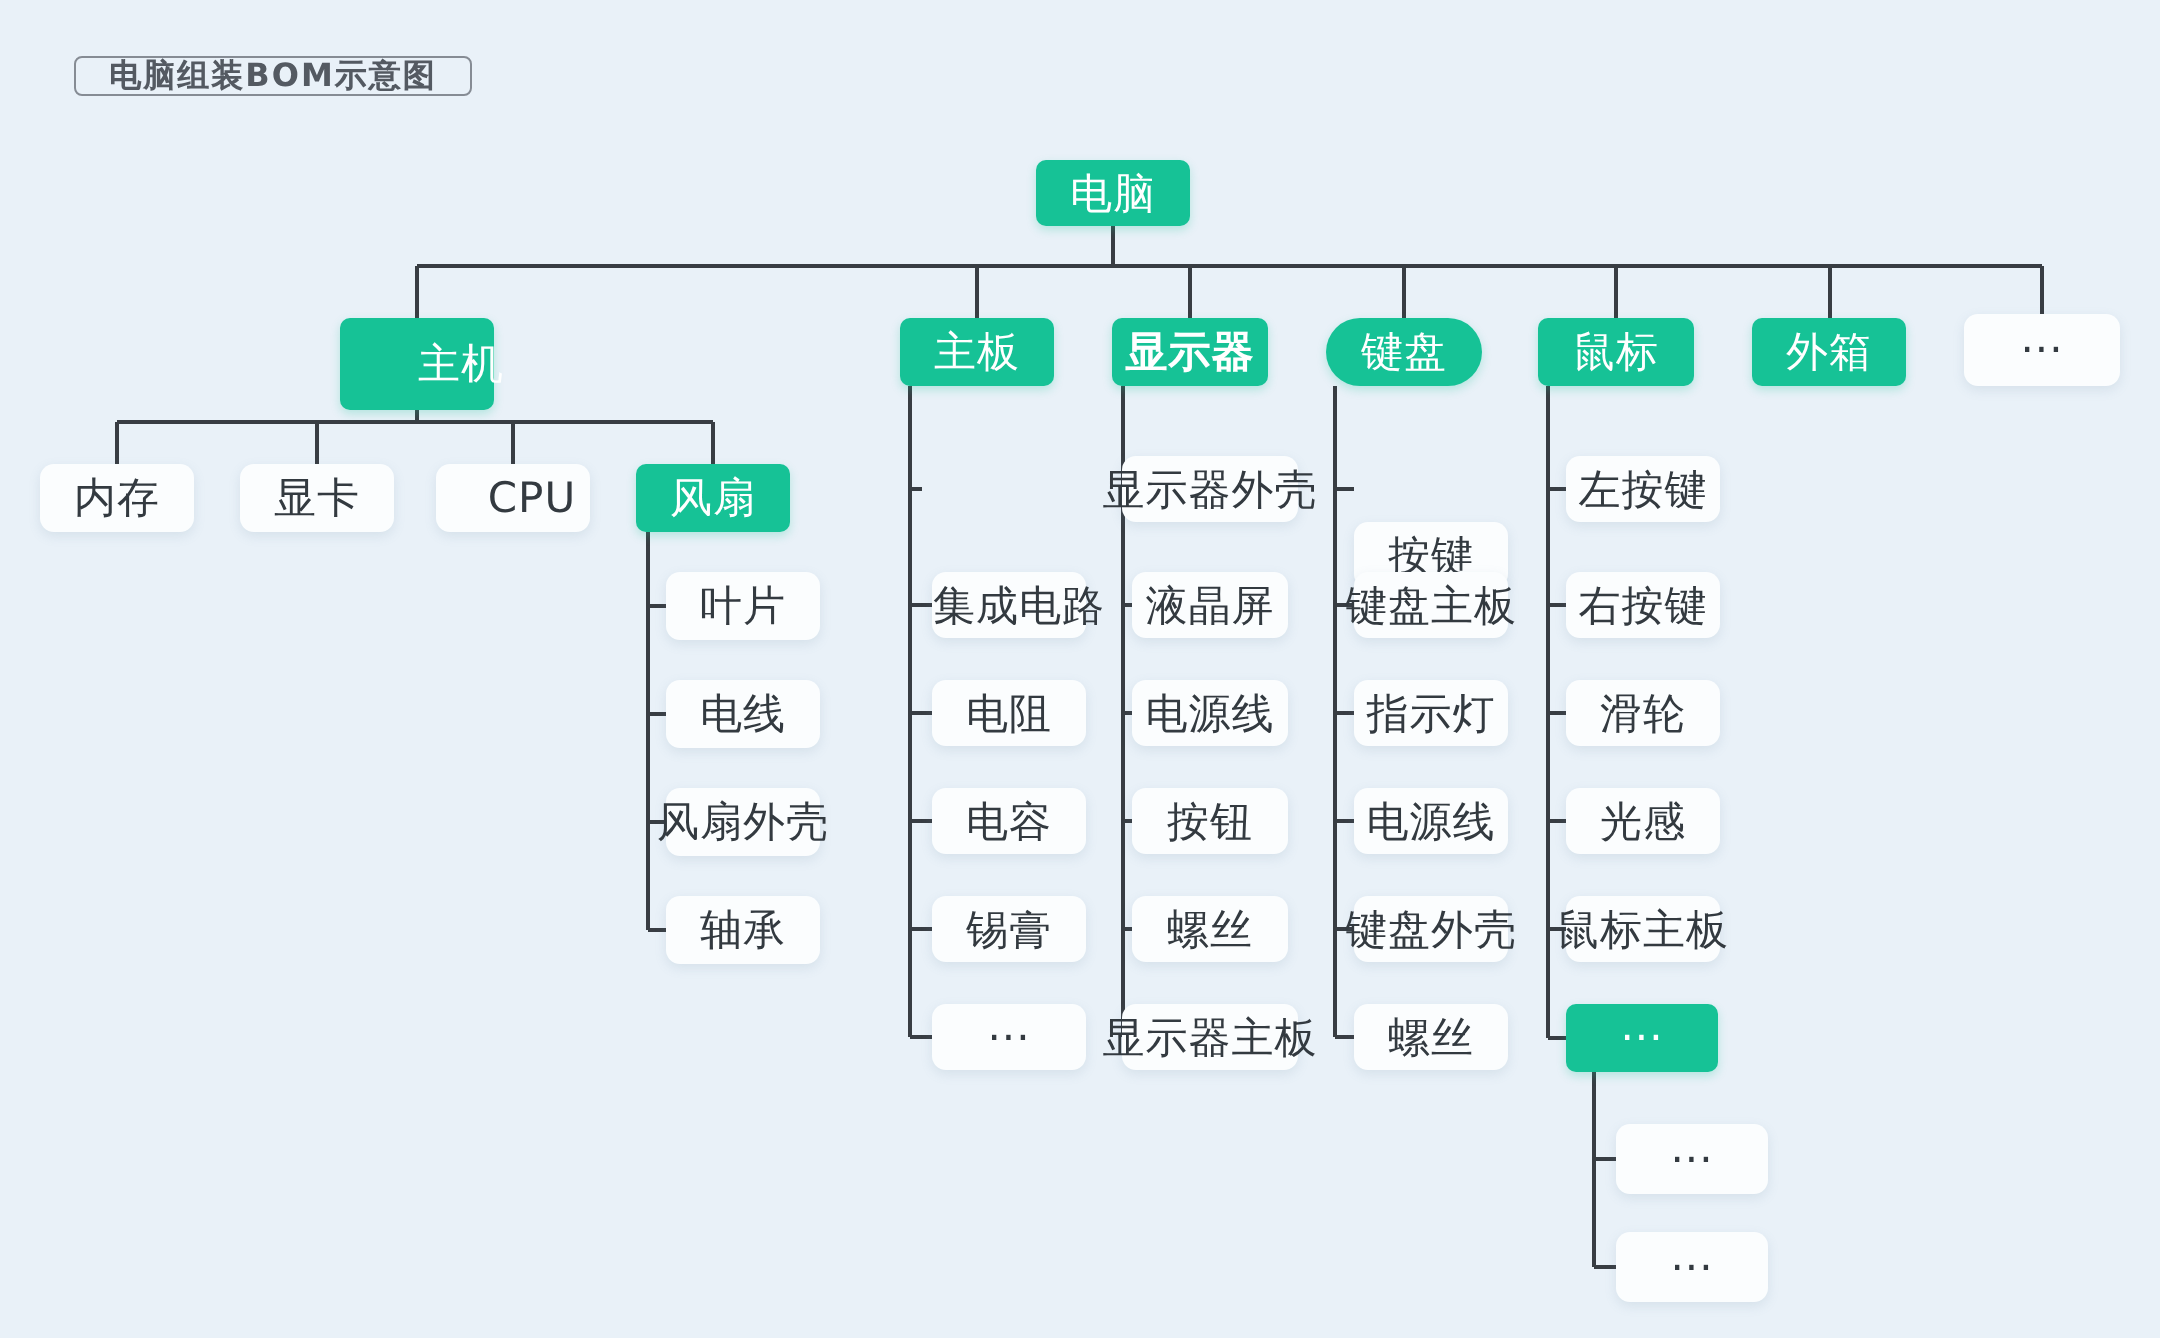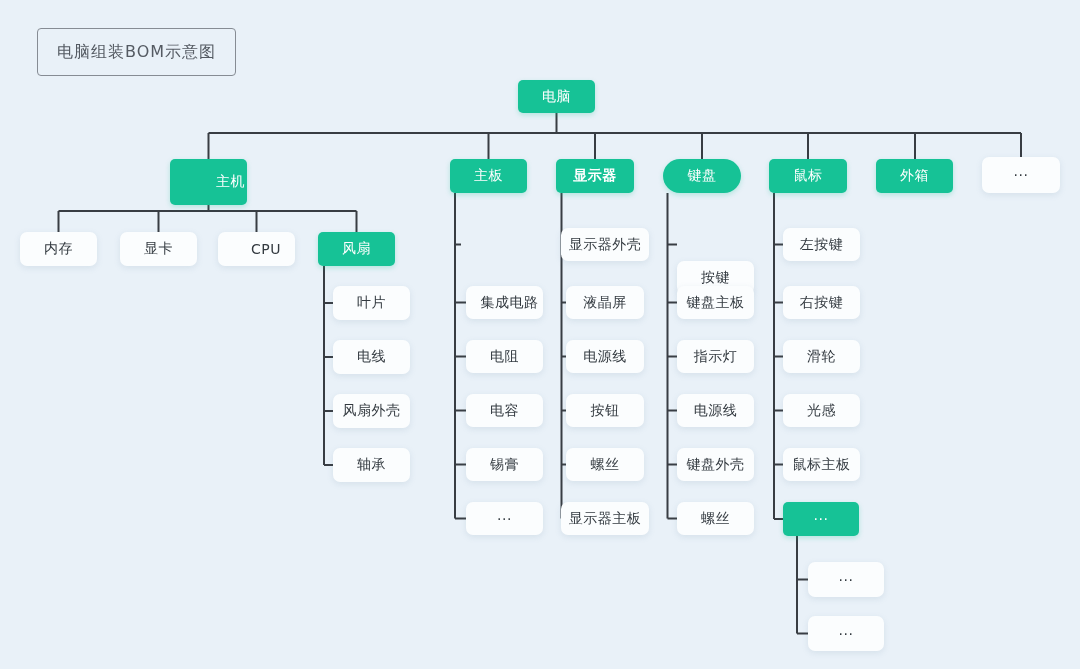--- a/index.html
+++ b/index.html
@@ -20,39 +20,39 @@
     pointer-events: none;
   }
   #connectors path {
     fill: none;
     stroke: var(--line, #383D43);
     stroke-width: 2;
   }
   .diagram-title {
     position: absolute;
     left: 37px; top: 28px;
-    width: 199px; height: 48px;
+    width: 199px; height: 20px;
     box-sizing: border-box;
     border: 1px solid #868C94;
     border-radius: 4px;
     display: flex;
     align-items: center;
     justify-content: center;
     font-size: 16px;
-    font-weight: 400;
+    font-weight: 700;
     letter-spacing: 1px;
     color: #545A62;
   }
   .node {
     position: absolute;
     box-sizing: border-box;
     display: flex;
     align-items: center;
     justify-content: center;
-    font-size: 14px;
+    font-size: 21px;
     font-weight: 500;
     border-radius: 5px;
     letter-spacing: 0.5px;
     white-space: nowrap;
     cursor: default;
   }
   .node.green {
     background: var(--green, #16C296);
     color: #FFFFFF;
     box-shadow: 0 2px 5px rgba(22, 194, 150, 0.25);

